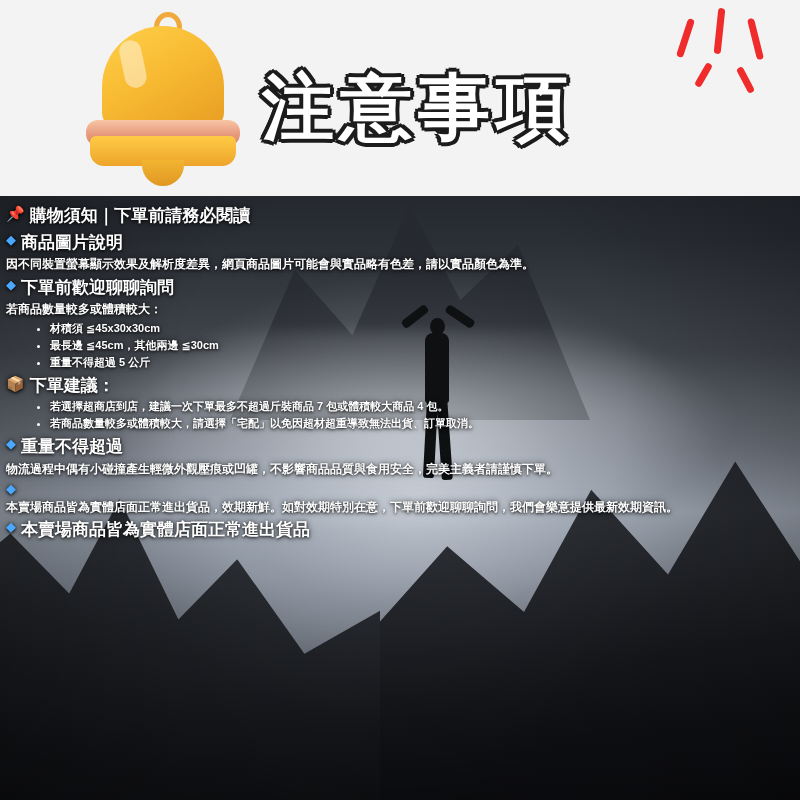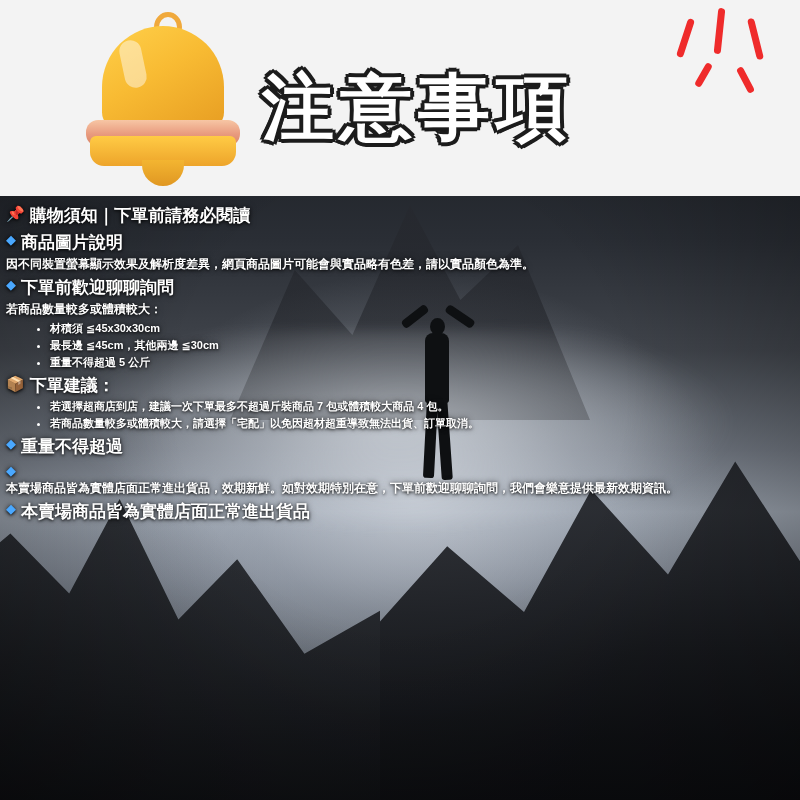--- a/index.html
+++ b/index.html
@@ -316,20 +316,21 @@
         <li>若選擇超商店到店，建議一次下單最多不超過斤裝商品 7 包或體積較大商品 4 包。</li>
         <li>若商品數量較多或體積較大，請選擇「宅配」以免因超材超重導致無法出貨、訂單取消。</li>
       </ul>
     </div>
 
     <div class="sec">
       <div class="row">
         <span class="ico diamond">◆</span>
         <span class="heading-text">重量不得超過</span>
       </div>
+      <div class="para">物流過程中偶有小碰撞產生輕微外觀壓痕或凹罐，不影響商品品質與食用安全，完美主義者請謹慎下單。</div>
     </div>
 
     <div class="sec">
       <div class="row">
         <span class="ico diamond">◆</span>
       </div>
       <div class="para">本賣場商品皆為實體店面正常進出貨品，效期新鮮。如對效期特別在意，下單前歡迎聊聊詢問，我們會樂意提供最新效期資訊。</div>
     </div>
 
     <div class="row">

